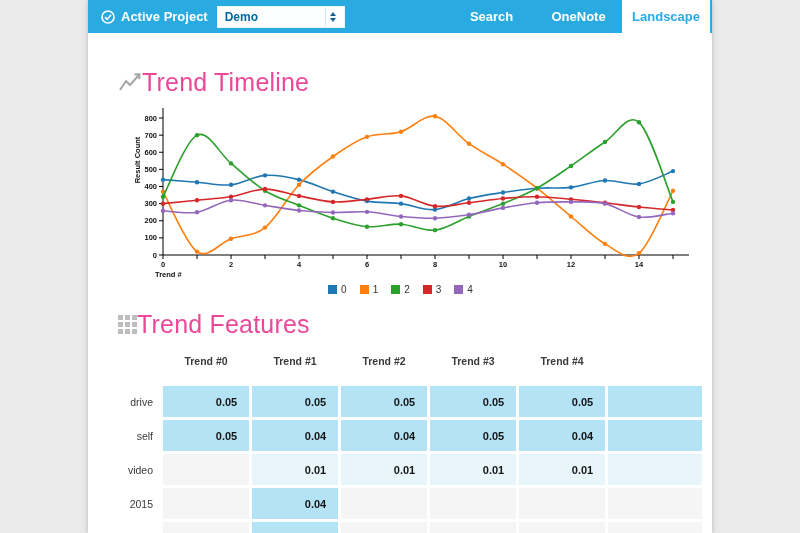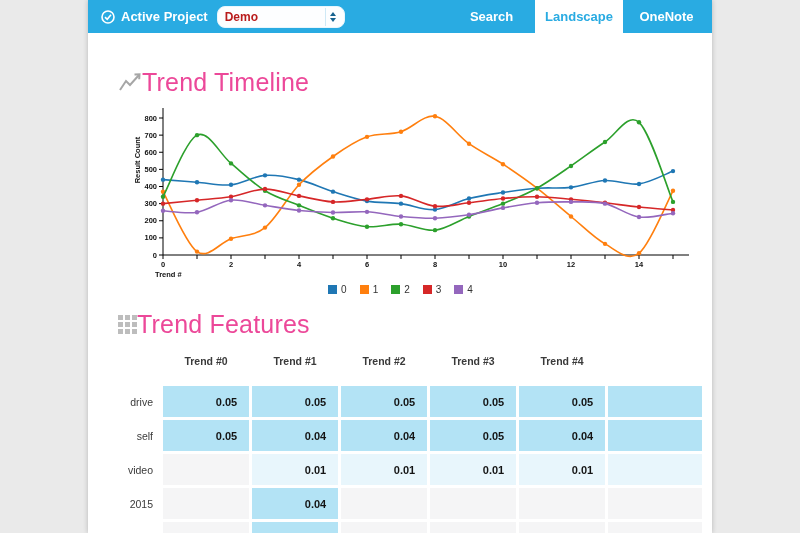--- a/index.html
+++ b/index.html
@@ -4,22 +4,22 @@
 <style>
   html,body{margin:0;padding:0;width:800px;height:533px;overflow:hidden;
     background:#eaeaea;font-family:"Liberation Sans",sans-serif;}
   .card{position:absolute;left:88px;top:0;width:624px;height:533px;background:#fff;
     box-shadow:0 0 5px rgba(0,0,0,.22);}
   
   .topbar{position:absolute;left:0;top:0;right:0;height:33px;background:#29abe2;
     display:flex;align-items:center;}
   .ap{display:flex;align-items:center;margin-left:13px;color:#fff;font-weight:bold;font-size:13px;gap:6px;}
   .apcheck{width:14px;height:14px;display:block;}
-  .psel{margin-left:9px;width:112px;height:20px;background:#fdfeff;border-radius:8px;
-    display:flex;align-items:center;padding:0 7px;font-size:12px;font-weight:bold;color:#b91c1c;
+  .psel{margin-left:9px;width:112px;height:20px;background:#fdfeff;border-radius:0;
+    display:flex;align-items:center;padding:0 7px;font-size:12px;font-weight:bold;color:#0369a1;
     position:relative;border:1px solid #e8f6fd;cursor:default;}
   .spin{position:absolute;right:3px;top:1px;bottom:1px;width:15px;border-left:1px solid #cfe9f6;
     display:flex;flex-direction:column;align-items:center;justify-content:center;gap:2px;}
   .spin i{display:block;width:0;height:0;border-left:3.5px solid transparent;border-right:3.5px solid transparent;}
   .spin .up{border-bottom:4px solid #16628f;}
   .spin .dn{border-top:4px solid #16628f;}
   .tabs{margin-left:auto;display:flex;height:33px;margin-right:2px;}
   .tab{min-width:67px;padding:0 10px;display:flex;align-items:center;justify-content:center;
     color:#fff;font-size:13px;font-weight:bold;cursor:pointer;}
   .tab.active{background:#fff;color:#29abe2;}
@@ -64,22 +64,22 @@
     </div>
     <div class="psel">
       <span>Demo</span>
       <span class="spin">
           <i class="up"></i>
           <i class="dn"></i>
         </span>
     </div>
     <div class="tabs" id="tabs">
         <div class="tab">Search</div>
+        <div class="tab">OneNote</div>
         <div class="tab active">Landscape</div>
-        <div class="tab">OneNote</div>
       </div>
   </div>
 
   <div class="sec" id="sec-timeline">
     <svg width="24" height="22" viewBox="0 0 24 22">
       <path d="M2 18 L8 9 L12 13 L21 3" fill="none" stroke="#a6a6a6" stroke-width="2"></path>
       <path d="M16.5 2.5 L21.5 2.2 L21.2 7.2" fill="none" stroke="#a6a6a6" stroke-width="2"></path>
     </svg>
     <span class="t">Trend Timeline</span>
   </div>

